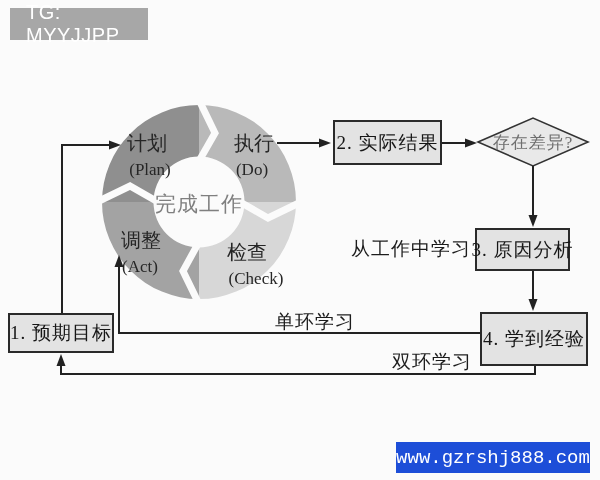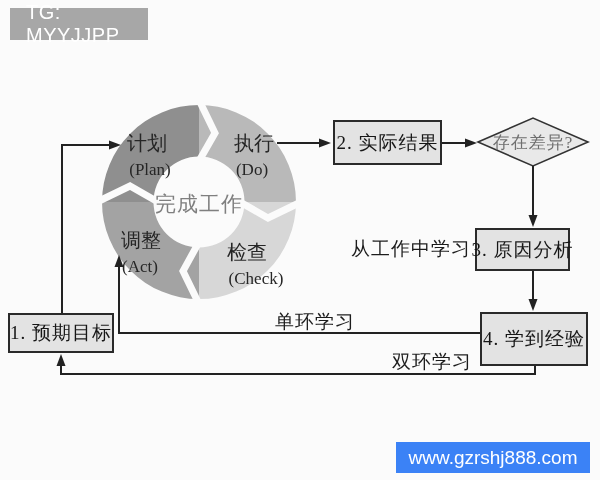--- a/index.html
+++ b/index.html
@@ -88,15 +88,15 @@
   <div class="abs box" style="left:8px;top:313px;width:106px;height:40px;">1. 预期目标</div>
   <div class="abs box" style="left:333px;top:120px;width:109px;height:45px;">2. 实际结果</div>
   <div class="abs box" style="left:475px;top:228px;width:95px;height:43px;">3. 原因分析</div>
   <div class="abs box" style="left:480px;top:312px;width:108px;height:54px;">4. 学到经验</div>
 
   <div class="abs flabel halo" style="left:351px;top:236px;">从工作中学习</div>
   <div class="abs flabel" style="left:275px;top:309px;">单环学习</div>
   <div class="abs flabel" style="left:392px;top:349px;">双环学习</div>
 
   <div class="abs badge" style="background:#a7a7a7;">TG: MYYJJPP</div>
-  <div class="abs watermark" style="background:#3b82f6;">www.gzrshj888.com</div>
+  <div class="abs watermark" style="background:#1d4ed8;font-family:Liberation Mono, monospace;">www.gzrshj888.com</div>
 
 </div>
 
 </body></html>

